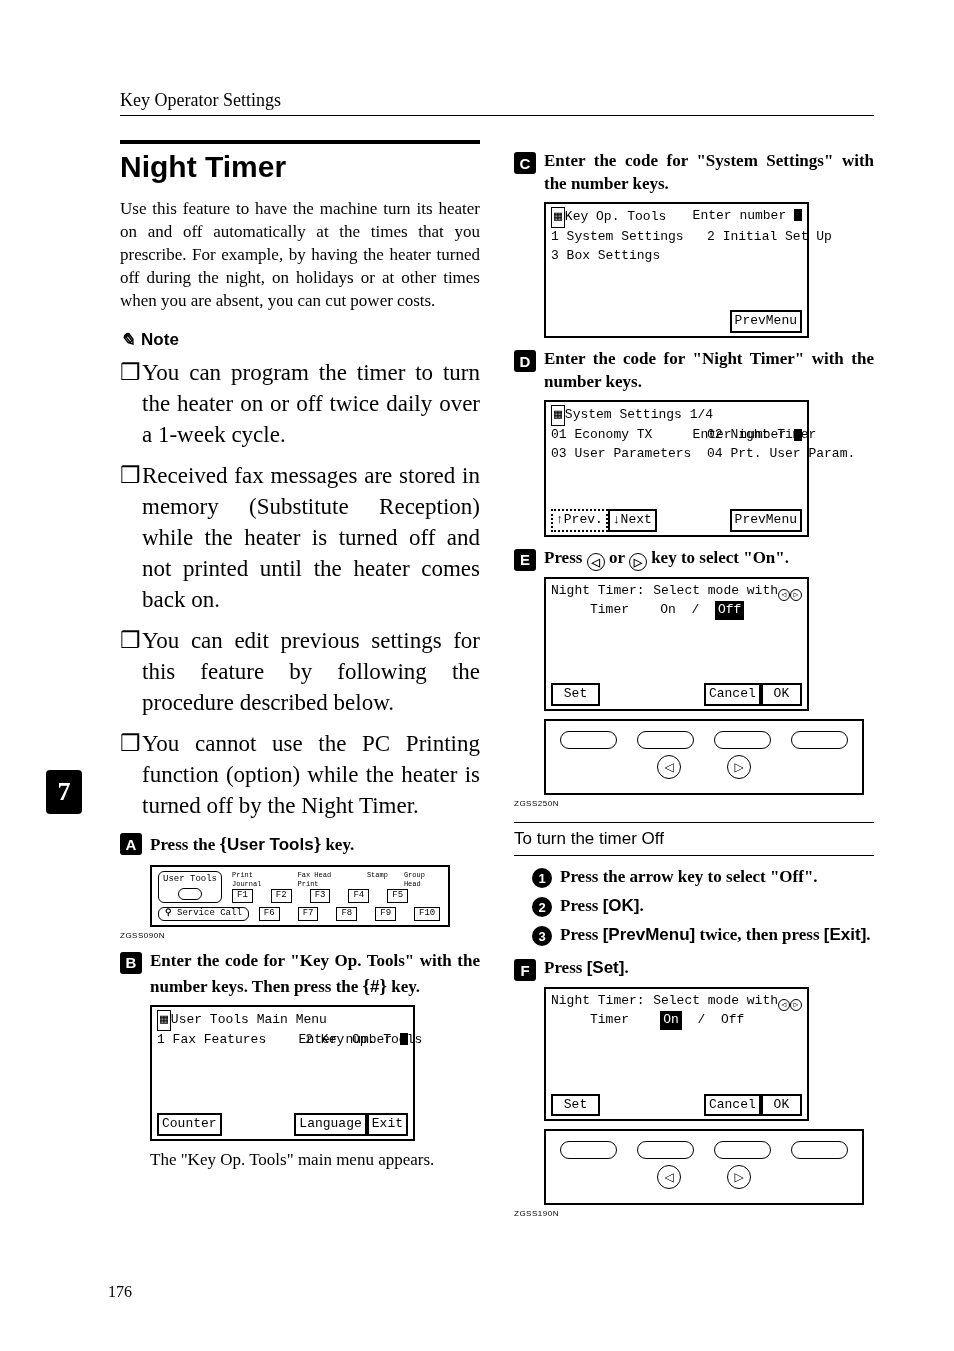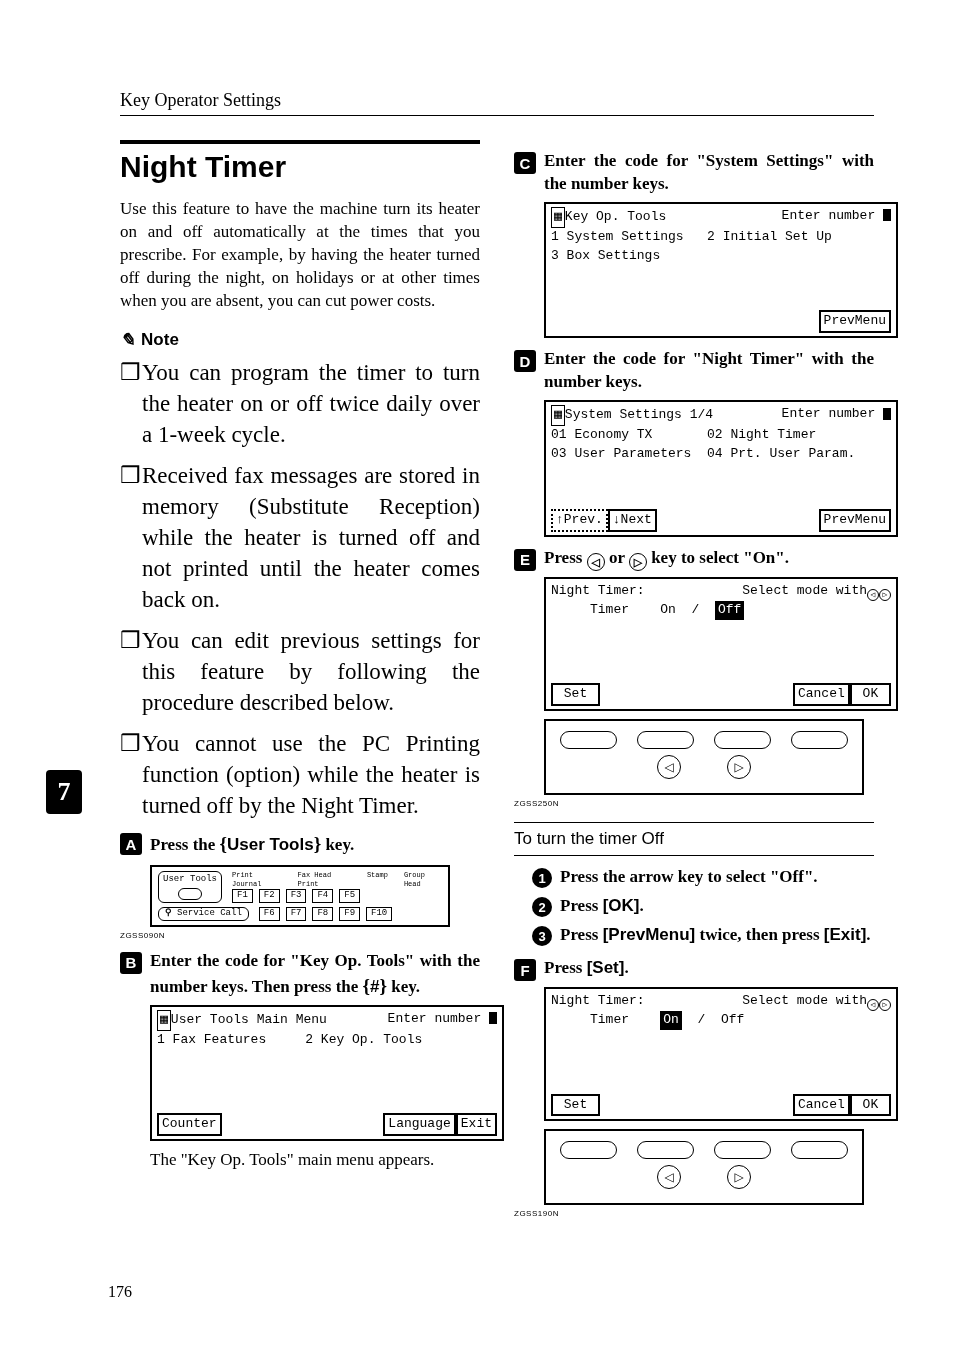--- a/index.html
+++ b/index.html
@@ -111,39 +111,39 @@
   .panel-img {
     border: 2px solid #000;
     margin: 8px 0 4px 30px;
     font-family: "Courier New", monospace;
     font-size: 11px;
     line-height: 1.3;
     padding: 4px 6px;
     width: 300px;
     position: relative;
   }
-  .panel-row { display: flex; gap: 6px; }
+  .panel-row { display: flex; gap: 18px; }
   .f-btn { border: 1px solid #000; padding: 0 4px; font-size: 9px; }
   .svc-btn { border: 1px solid #000; border-radius: 6px; padding: 0 6px; font-size: 9px; }
   .img-code {
     text-align: left;
     font-family: Arial, sans-serif;
     font-size: 8px;
     margin-right: 30px;
     margin-bottom: 10px;
     letter-spacing: 0.5px;
   }
   .lcd {
     border: 2px solid #000;
     margin: 6px 0 8px 30px;
     font-family: "Courier New", monospace;
     font-size: 13px;
     line-height: 1.45;
     padding: 3px 5px;
-    width: 354px;
+    width: 265px;
   }
   .lcd .line { white-space: pre; }
   .lcd .btn { border: 2px solid #000; padding: 0 3px; display: inline-block; margin-top: 45px; }
   .lcd .inv { background: #000; color: #fff; padding: 0 3px; display: inline-block; }
   .lcd .cursor { background: #000; display: inline-block; width: 8px; height: 12px; vertical-align: middle; }
   .lcd .icon-sq { border: 1px solid #000; padding: 0 2px; display: inline-block; }
   .lcd .float-r { float: right; }
   .lcd::after { content: ""; display: block; clear: both; }
   .result-text {
     font-size: 17px;

